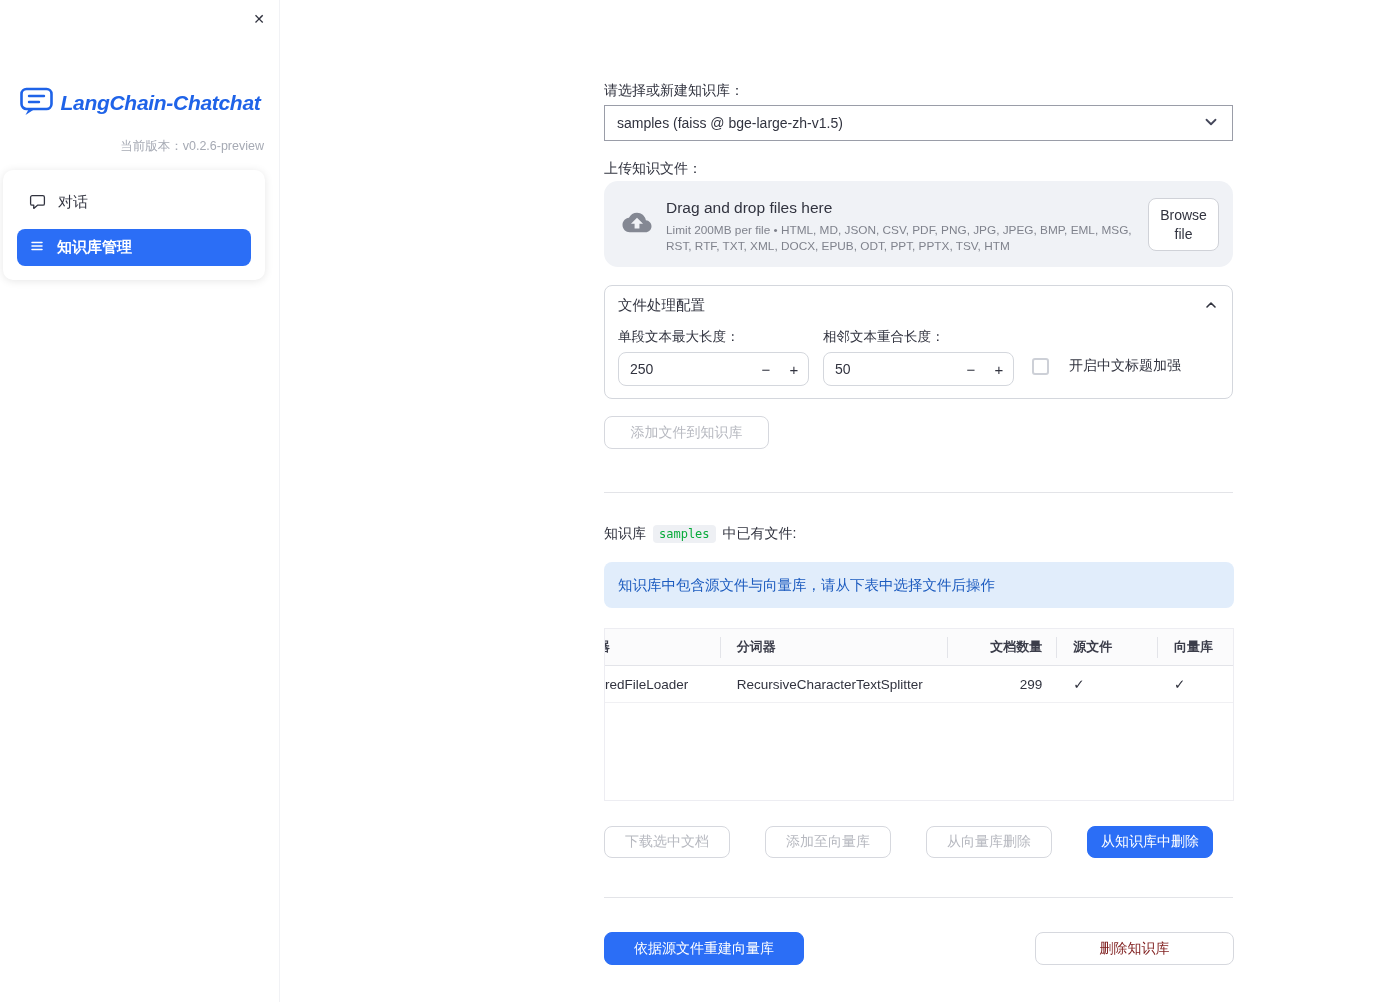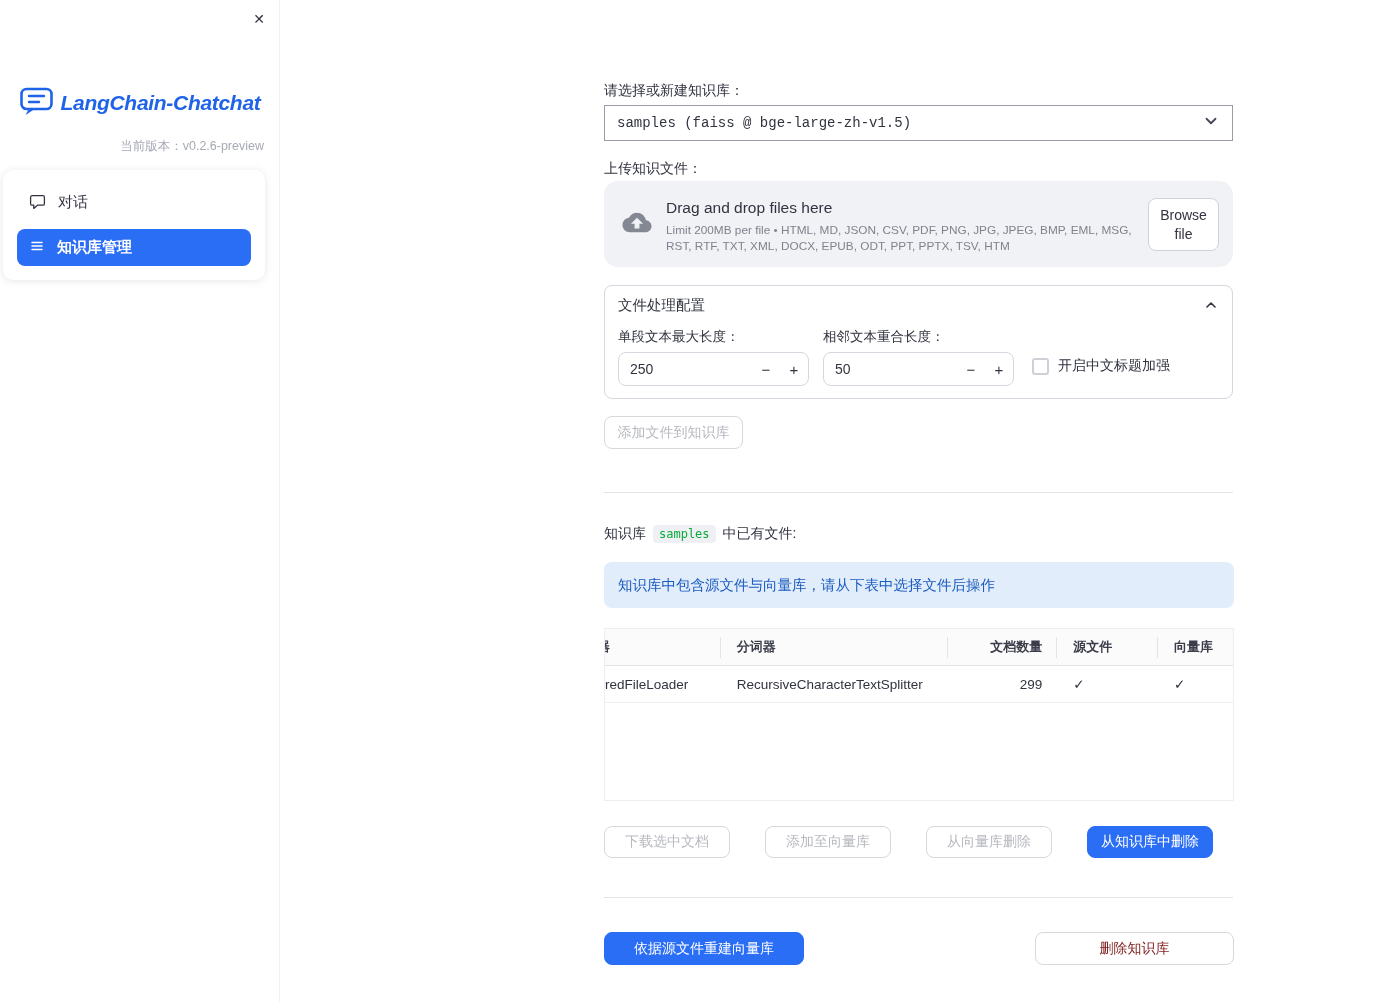--- a/index.html
+++ b/index.html
@@ -26,21 +26,21 @@
                box-shadow:0 1px 8px rgba(0,0,0,0.10); }
   .menu-item { height:37px; display:flex; align-items:center; gap:12px;
                padding:0 12px; font-size:15px; color:#31333f; border-radius:8px;
                cursor:pointer; }
   .menu-item.active { background:#2b6ef6; color:#ffffff; font-weight:600; margin-top:8px; }
 
   
   .field-label { font-size:14px; color:#31333f; }
   .selectbox { left:604px; top:105px; width:629px; height:36px; background:#fff;
                border:1px solid #9a9da8; border-radius:0; display:flex;
-               align-items:center; padding:0 12px; cursor:pointer;font-family:Liberation Mono, monospace; }
+               align-items:center; padding:0 12px; cursor:pointer; }
   .selectbox .val { flex:1; font-size:14px; }
 
   .uploader { left:604px; top:181px; width:629px; height:86px;
               background:#f0f2f6; border-radius:14px; }
   .up-title { position:absolute; left:62px; top:18px; font-size:15.5px; color:#31333f; }
   .up-limit { position:absolute; left:62px; top:41px; width:480px; font-size:11.8px;
               line-height:16px; color:#7f828c; }
   .browse-btn { position:absolute; left:544px; top:17px; width:71px; height:53px;
                 background:#fff; border:1px solid #d0d2d8; border-radius:8px;
                 display:flex; align-items:center; justify-content:center; text-align:center;
@@ -49,21 +49,21 @@
 
   .expander { left:604px; top:285px; width:629px; height:114px;
               border:1px solid #d4d7dd; border-radius:8px; background:#fff; }
   .exp-title { position:absolute; left:13px; top:10px; font-size:14.5px; cursor:pointer; }
   .exp-chevron { position:absolute; right:13px; top:11px; cursor:pointer; }
   .numlabel { position:absolute; top:42px; font-size:13.5px; color:#31333f; }
   .numinput { position:absolute; top:66px; width:191px; height:34px; background:#fff;
               border:1px solid #d4d7dd; border-radius:8px; display:flex; align-items:center; }
   .num-val { flex:1; padding-left:11px; font-size:14px; }
   .step { width:28px; text-align:center; font-size:15px; color:#31333f; cursor:pointer; user-select:none; }
-  .checkbox-row { position:absolute; left:427px; top:71px; display:flex; align-items:center; gap:9px; }
+  .checkbox-row { position:absolute; left:427px; top:71px; display:flex; align-items:center; gap:20px; }
   .checkbox { width:17px; height:17px; border:2px solid #cdd0d7; border-radius:3px;
               background:#fff; cursor:pointer; }
   .checkbox-label { font-size:14px; }
 
   .btn { display:flex; align-items:center; justify-content:center; border-radius:8px;
          font-size:14px; cursor:pointer; white-space:nowrap; }
   .btn.secondary { background:#fff; border:1px solid #d6d8de; color:#7f1d1d; }
   .btn.disabled  { color:#b7b9c0; cursor:default; }
   .btn.primary   { background:#2b6ef6; border:1px solid #2b6ef6; color:#fff; }
 
@@ -191,21 +191,21 @@
       <span class="step">−</span>
       <span class="step">+</span>
     </div>
 
     <div class="checkbox-row">
       <span class="checkbox"></span>
       <span class="checkbox-label">开启中文标题加强</span>
     </div>
   </div>
 
-  <div class="abs btn secondary disabled" style="left:604px; top:416px; width:139px; height:33px;">添加文件到知识库</div>
+  <div class="abs btn secondary disabled" style="left:604px; top:416px; width:165px; height:33px;">添加文件到知识库</div>
 
   <div class="abs hr" style="top:492px;"></div>
 
   <div class="abs kb-line">
     <span class="txt">知识库</span>
     <span class="code">samples</span>
     <span class="txt">中已有文件:</span>
   </div>
 
   <div class="abs infobox">

